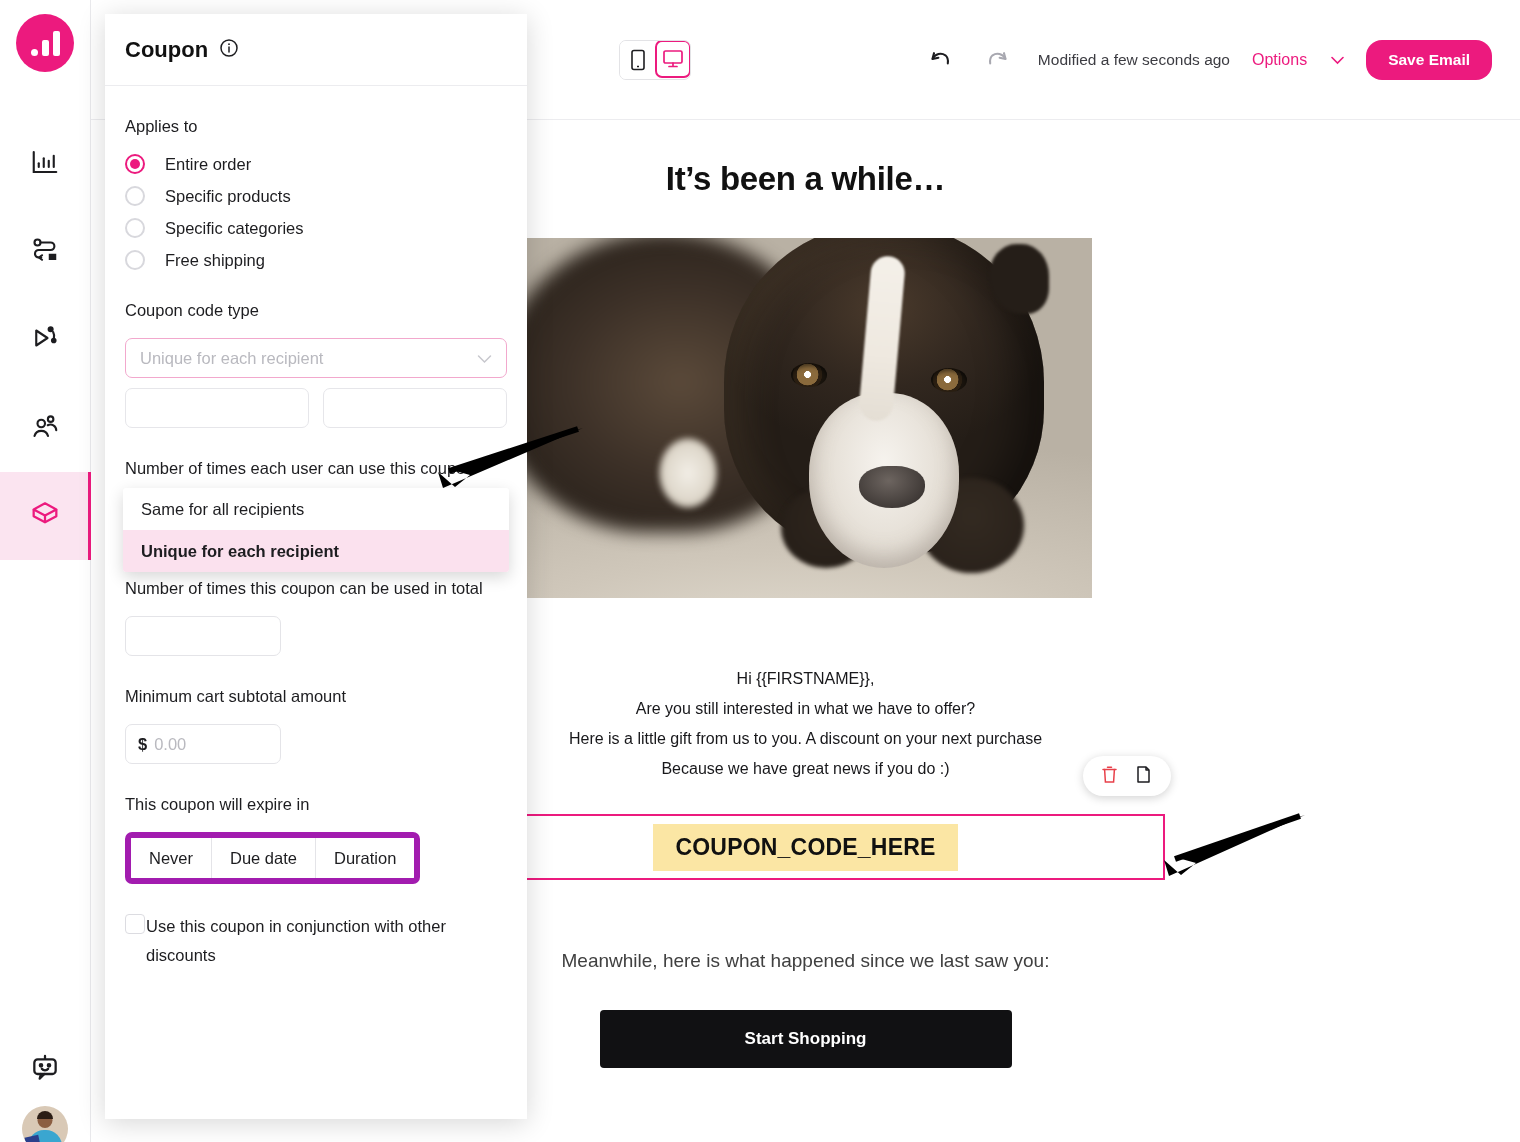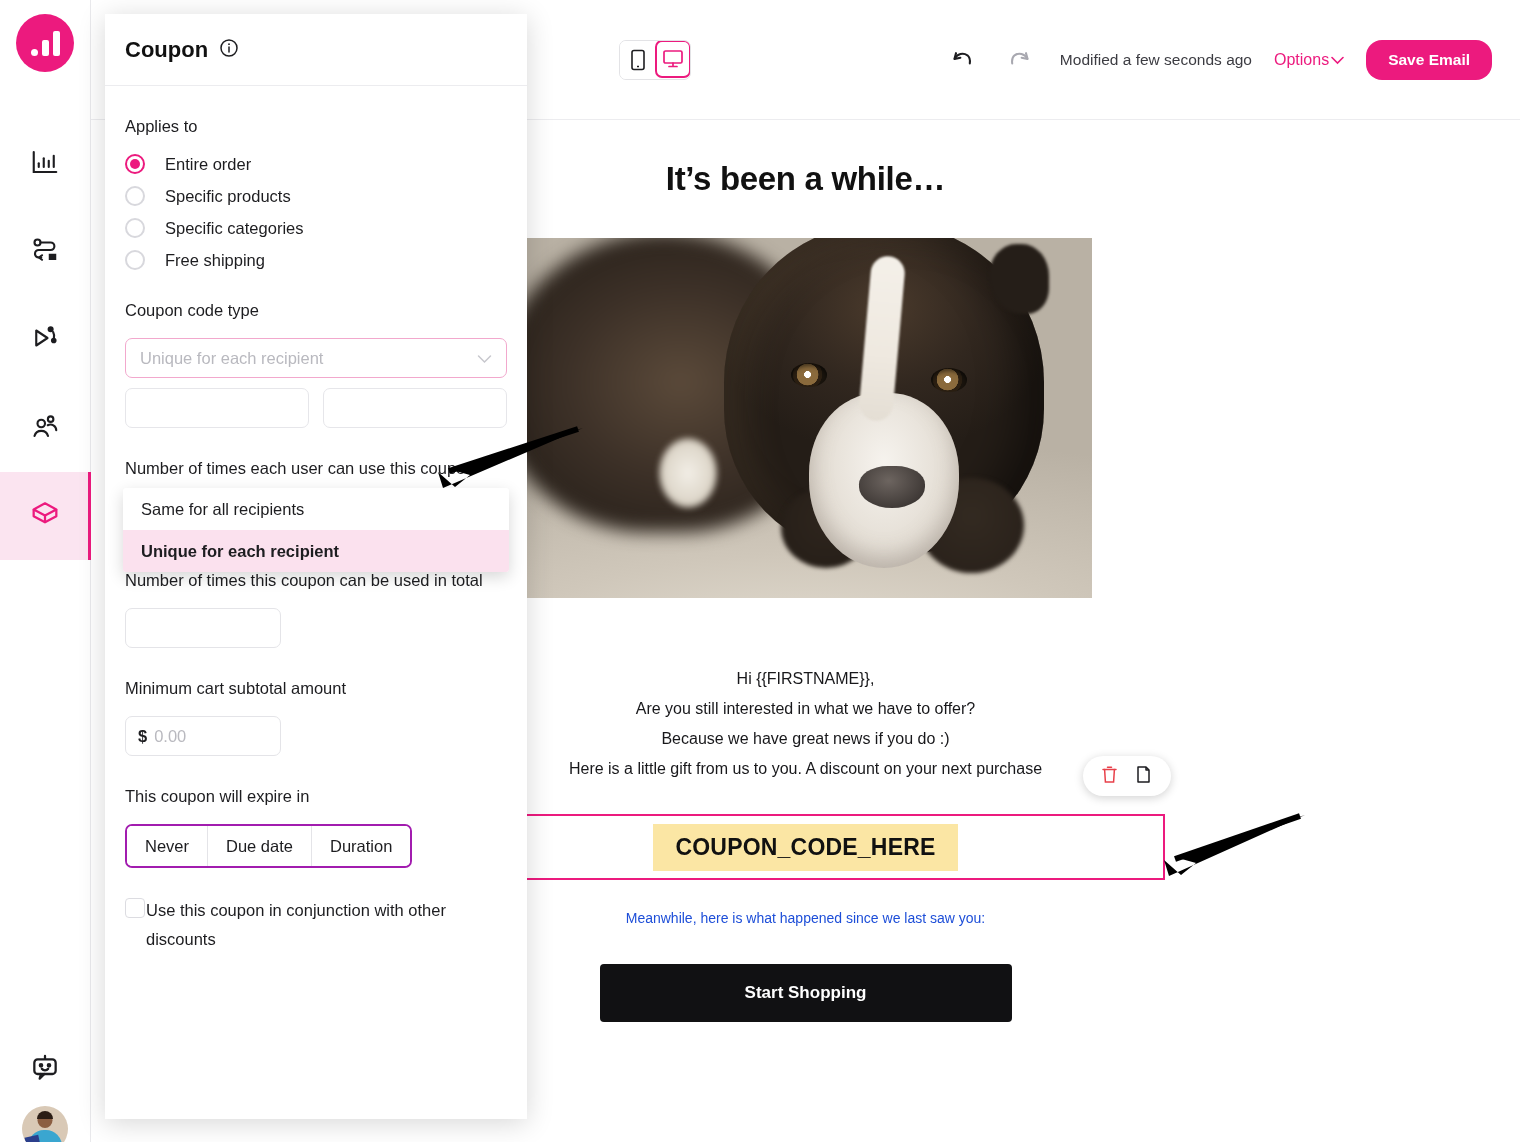--- a/index.html
+++ b/index.html
@@ -57,21 +57,21 @@
   .dev-btn {
     width:36px; height:38px; display:flex; align-items:center; justify-content:center;
     background:#fff; cursor:pointer;
   }
   .dev-btn.active { border:2px solid #ec1a7e; border-radius:7px; margin:-1px; }
 
   .tb-right { margin-left:auto; display:flex; align-items:center; gap:22px; }
   .icon-btn { width:36px; height:36px; display:flex; align-items:center; justify-content:center; cursor:pointer; }
   .modified { font-size:15.5px; color:#3c3c42; }
   .options {
-    font-size:16px; color:#ec1a7e; display:flex; align-items:center; gap:2px; cursor:pointer;
+    font-size:16px; color:#ec1a7e; display:flex; align-items:center; gap:24px; cursor:pointer;
   }
   .save-btn {
     background:#ec1a7e; color:#fff; border:none; border-radius:16px;
     padding:0 22px; height:40px; font-size:15.5px; font-weight:bold; cursor:pointer;
     font-family:"Liberation Sans", sans-serif;
   }
 
   
   .canvas { position:absolute; left:0; right:0; top:120px; bottom:0; background:#fff; overflow:hidden; }
   .email { width:760px; margin:0 auto; padding-top:40px; position:relative; }
@@ -143,21 +143,21 @@
     background:#fbe6a4; padding:10px 22px; font-size:23px; font-weight:bold; color:#111;
     letter-spacing:.2px;
   }
   .float-tools {
     position:absolute; right:-8px; top:-60px; background:#fff; border-radius:22px;
     box-shadow:0 2px 10px rgba(0,0,0,.18); height:40px; display:flex; align-items:center;
     gap:8px; padding:0 14px;
   }
   .float-tools .ft { width:26px; height:26px; display:flex; align-items:center; justify-content:center; cursor:pointer; }
 
-  .meanwhile { margin-top:30px; text-align:center; font-size:14px; color:#1d4ed8; }
+  .meanwhile { margin-top:70px; text-align:center; font-size:19px; color:#404040; }
   .cta {
     display:block; margin:38px auto 0; width:412px; height:58px; background:#111113;
     color:#fff; border:none; border-radius:4px; font-size:17px; font-weight:bold; cursor:pointer;
     font-family:"Liberation Sans", sans-serif;
   }
 
   
   .panel {
     position:absolute; left:105px; top:14px; width:422px; height:1105px;
     background:#fff; box-shadow:0 4px 26px rgba(0,0,0,.16); z-index:30;
@@ -190,21 +190,21 @@
   .dropdown {
     position:absolute; left:18px; right:18px; top:402px; background:#fff;
     box-shadow:0 5px 16px rgba(0,0,0,.16); border-radius:3px; overflow:hidden; z-index:10;
   }
   .dd-item { height:42px; display:flex; align-items:center; padding:0 18px; font-size:16.5px; color:#1d1d20; cursor:pointer; }
   .dd-item.sel { background:#fbe1ee; font-weight:bold; }
 
   .ghost-row { display:flex; gap:14px; margin-top:10px; }
   .ghost-input { flex:1; height:40px; border:1px solid #e6e6ea; border-radius:7px; background:#fff; }
 
-  .seg { display:inline-flex; border:2px solid #a21caf; border-radius:7px; overflow:hidden; }
+  .seg { display:inline-flex; border:6px solid #a21caf; border-radius:7px; overflow:hidden; }
   .seg-btn {
     height:40px; padding:0 18px; display:flex; align-items:center; justify-content:center;
     font-size:16.5px; color:#1d1d20; background:#fff; cursor:pointer; border-right:1px solid #e4e4e8;
   }
   .seg-btn:last-child { border-right:none; }
 
   .txt-input {
     width:156px; height:40px; border:1px solid #e4e4e8; border-radius:7px; background:#fff;
     padding:0 12px; font-size:16.5px; color:#1d1d20; font-family:"Liberation Sans", sans-serif;
   }
@@ -370,22 +370,22 @@
           <div class="muzzle"></div>
           <div class="blaze"></div>
           <div class="eye l"></div>
           <div class="eye r"></div>
           <div class="nose"></div>
         </div>
 
         <div class="body-copy">
           <div>Hi {{FIRSTNAME}},</div>
           <div>Are you still interested in what we have to offer?</div>
+          <div>Here is a little gift from us to you. A discount on your next purchase</div>
           <div>Because we have great news if you do :)</div>
-          <div>Here is a little gift from us to you. A discount on your next purchase</div>
         </div>
 
         <div class="coupon-block">
           <div class="coupon-code">COUPON_CODE_HERE</div>
           <div class="float-tools">
             <div class="ft">
               <span>
                 <svg width="17" height="19" viewBox="0 0 17 19" fill="none" stroke="#e8404a" stroke-width="1.5" stroke-linecap="round">
                   <path d="M2 4.5h13"></path>
                     <path d="M6.5 2.2h4"></path>

